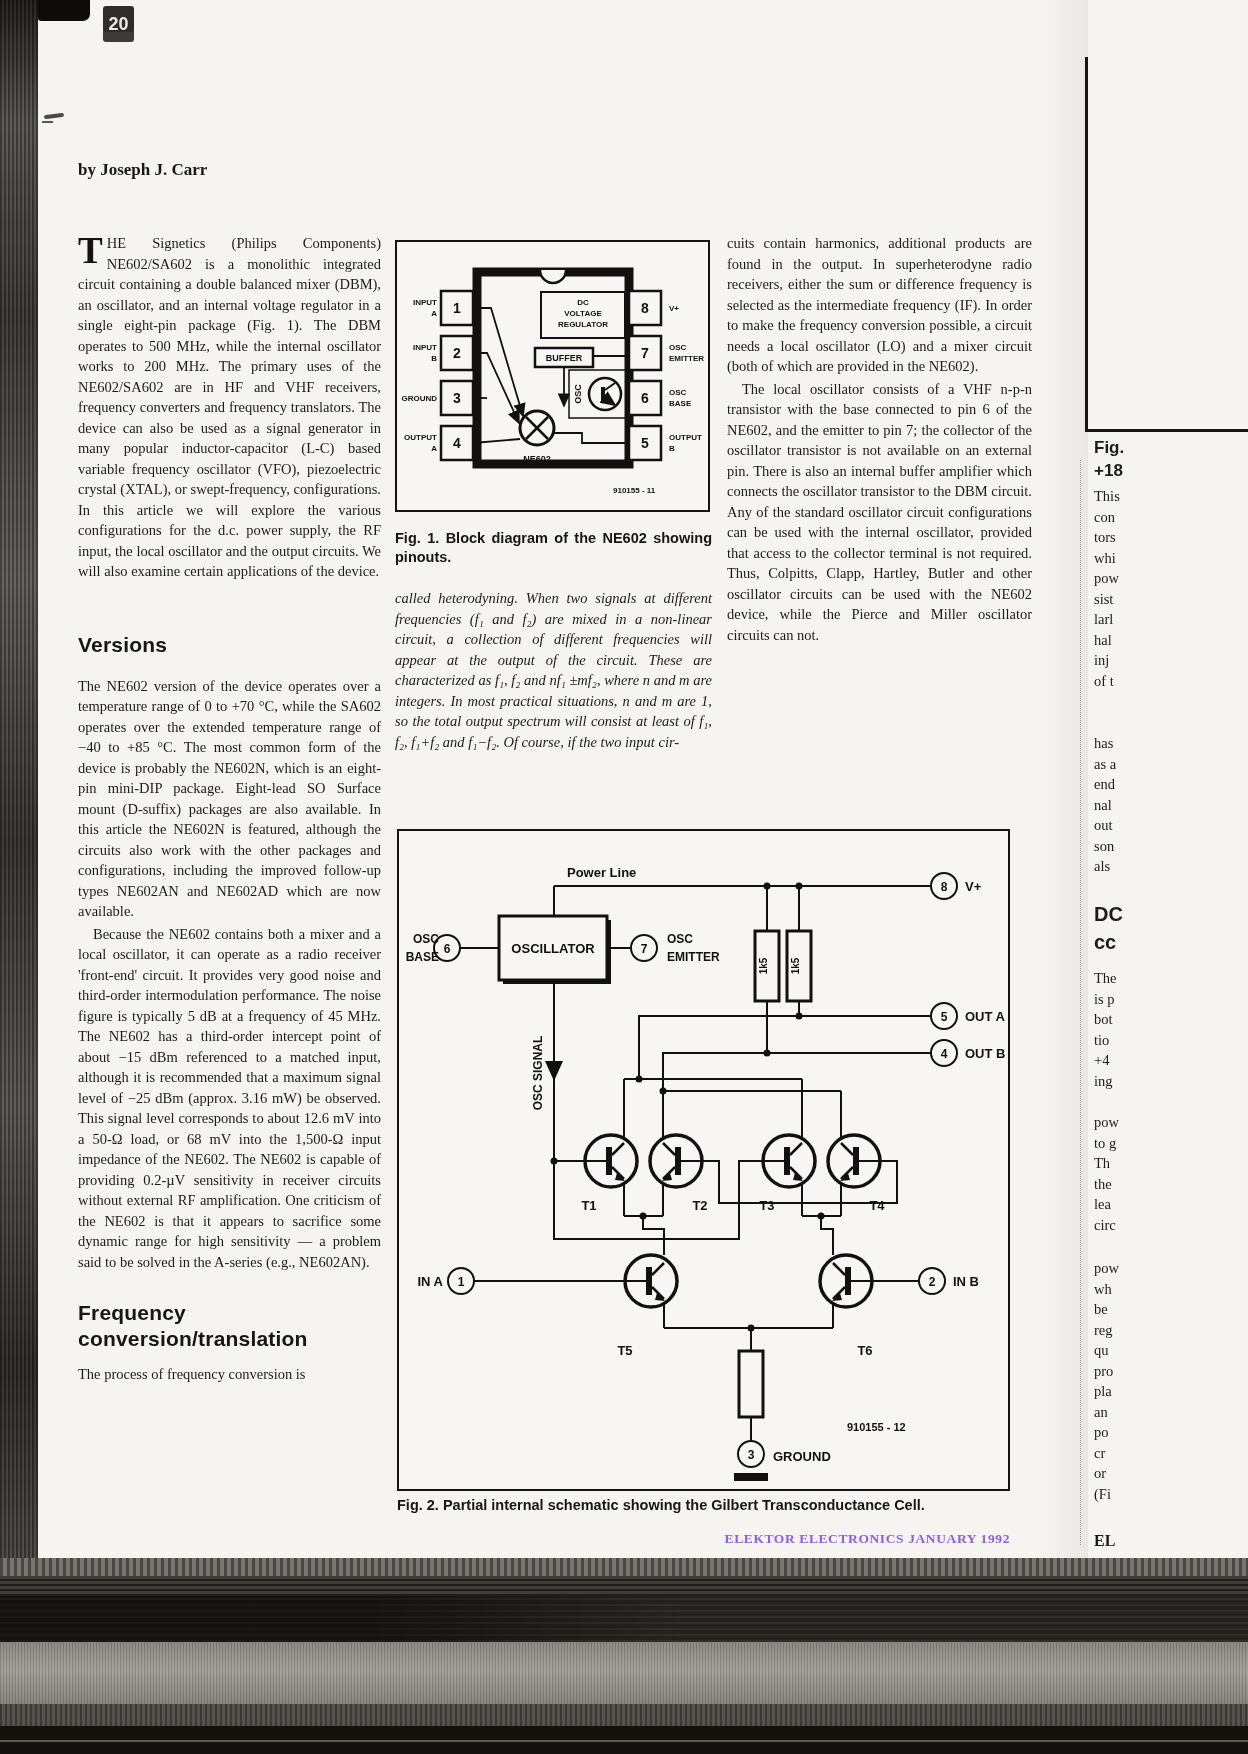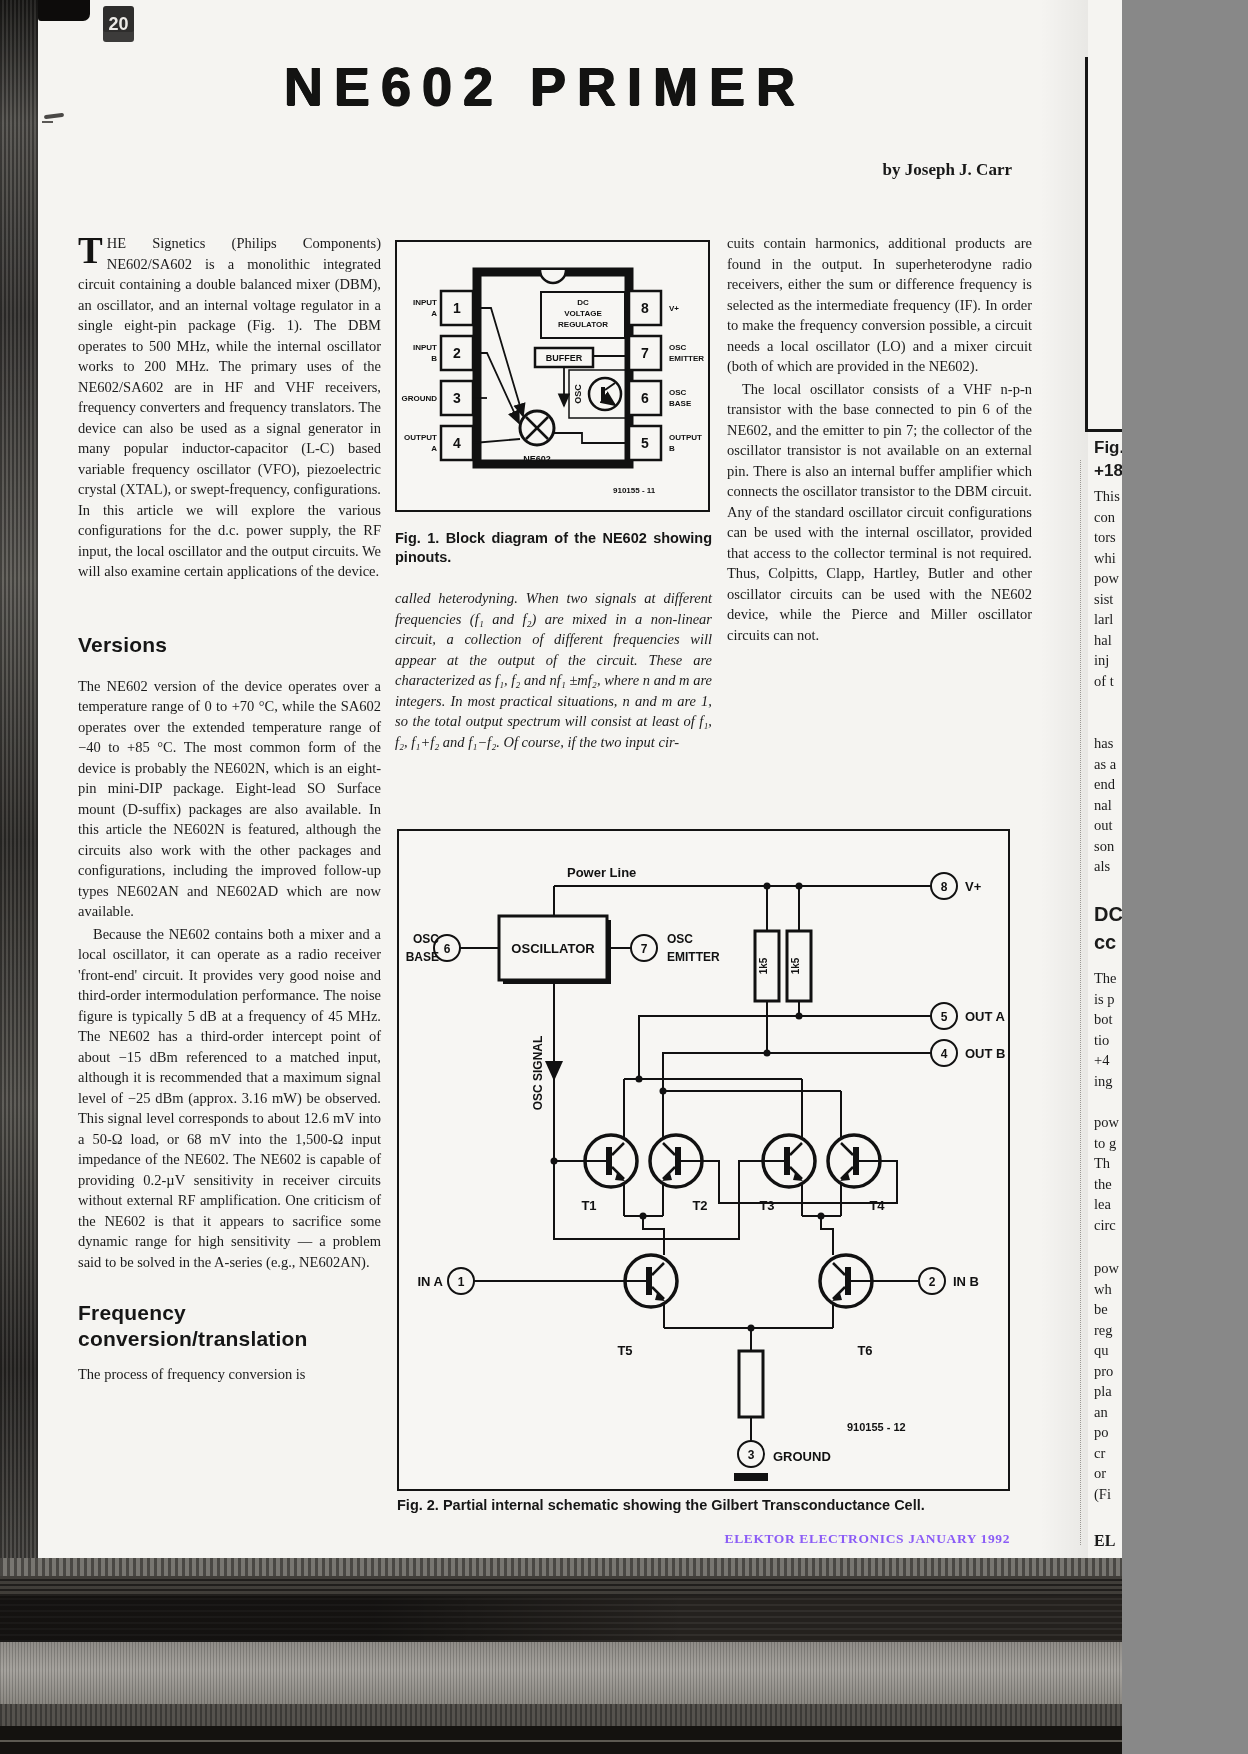--- a/index.html
+++ b/index.html
@@ -1,16 +1,16 @@
 <!DOCTYPE html>
 <html><head>
 <meta charset="utf-8">
 <style>
   html,body{margin:0;padding:0;background:#888;}
-  .page{position:relative;width:1122px;height:1754px;background:#f5f4f1;overflow:hidden;
+  .page{position:relative;width:1248px;height:1754px;background:#f5f4f1;overflow:hidden;
         font-family:"Liberation Serif","DejaVu Serif",serif;color:#1b1b1b;}
   
   .film-strip{position:absolute;left:0;top:0;width:38px;height:1754px;
     background:
       repeating-linear-gradient(90deg, rgba(0,0,0,.30) 0 2px, rgba(255,255,255,.05) 2px 4px),
       linear-gradient(180deg,#1d1c1a 0%,#565450 7%,#3a3836 18%,#605e59 33%,#34322f 48%,#585651 63%,#2b2927 78%,#4c4a46 90%,#232220 100%);}
   .corner-blob{position:absolute;left:38px;top:0;width:52px;height:21px;background:#0d0c0b;border-radius:0 0 7px 3px;}
   .page-badge{position:absolute;left:103px;top:6px;width:31px;height:36px;background:#2e2d2c;
       border-radius:3px;color:#eceae6;font-family:"Liberation Sans",sans-serif;font-weight:bold;
       font-size:18px;display:flex;align-items:center;justify-content:center;box-shadow:inset 0 -10px 0 rgba(255,255,255,.07);}
@@ -31,21 +31,21 @@
       repeating-linear-gradient(90deg, rgba(30,30,28,.22) 0 1px, rgba(0,0,0,0) 1px 3px),
       linear-gradient(180deg,#8f8c87 0%,#a6a39e 45%,#8a8781 100%);}
   .band-e{top:1704px;height:22px;background:
       repeating-linear-gradient(90deg, rgba(0,0,0,.3) 0 2px, rgba(0,0,0,0) 2px 5px),#55524d;}
   .band-f{top:1726px;height:28px;background:#14120f;}
   .band-f-line{position:absolute;left:0;top:1740px;width:1248px;height:2px;background:#6e6b62;opacity:.8;}
   
   .title{position:absolute;left:78px;top:55px;width:934px;text-align:center;
       font-family:"Liberation Sans","DejaVu Sans",sans-serif;font-weight:bold;font-size:54px;
       letter-spacing:11px;color:#131312;text-shadow:.7px 0 #131312,-.7px 0 #131312,0 .5px #131312;}
-  .byline{position:absolute;left:78px;top:160px;width:934px;text-align:right;
+  .byline{position:absolute;left:78px;top:160px;width:934px;text-align:left;
       font-weight:bold;font-size:17px;color:#181818;}
   
   .col{position:absolute;font-size:14.5px;line-height:20.5px;text-align:justify;}
   .col p{margin:0;}
   .col .indent{text-indent:15px;}
   .col1{left:78px;top:233px;width:303px;}
   .col2{left:395px;top:240px;width:317px;}
   .col3{left:727px;top:233px;width:305px;}
   .dropcap{float:left;font-size:37px;line-height:32px;font-weight:bold;padding:2px 4px 0 0;color:#131312;}
   .sec-heading{font-family:"Liberation Sans","DejaVu Sans",sans-serif;font-weight:bold;
@@ -80,21 +80,20 @@
 <div class="page">
 
   <div class="film-strip"></div>
   <div class="corner-blob"></div>
   <div class="page-badge">20</div>
   <div class="margin-mark"></div>
   <div class="margin-mark2"></div>
   <div class="gutter-shadow"></div>
   <div class="gutter-dots"></div>
 
-  <div class="title">NE602 PRIMER</div>
   <div class="byline">by Joseph J. Carr</div>
 
   <div class="col col1">
     <p><span class="dropcap">T</span><span>HE Signetics (Philips Components) NE602/SA602 is a monolithic integrated circuit containing a double balanced mixer (DBM), an oscillator, and an internal voltage regulator in a single eight-pin package (Fig. 1). The DBM operates to 500 MHz, while the internal oscillator works to 200 MHz. The primary uses of the NE602/SA602 are in HF and VHF receivers, frequency converters and frequency translators. The device can also be used as a signal generator in many popular inductor-capacitor (L-C) based variable frequency oscillator (VFO), piezoelectric crystal (XTAL), or swept-frequency, configurations. In this article we will explore the various configurations for the d.c. power supply, the RF input, the local oscillator and the output circuits. We will also examine certain applications of the device.</span></p>
     <p class="sec-heading h-versions">Versions</p>
     <p>The NE602 version of the device operates over a temperature range of 0 to +70 °C, while the SA602 operates over the extended temperature range of −40 to +85 °C. The most common form of the device is probably the NE602N, which is an eight-pin mini-DIP package. Eight-lead SO Surface mount (D-suffix) packages are also available. In this article the NE602N is featured, although the circuits also work with the other packages and configurations, including the improved follow-up types NE602AN and NE602AD which are now available.</p>
     <p class="indent p2">Because the NE602 contains both a mixer and a local oscillator, it can operate as a radio receiver 'front-end' circuit. It provides very good noise and third-order intermodulation performance. The noise figure is typically 5 dB at a frequency of 45 MHz. The NE602 has a third-order intercept point of about −15 dBm referenced to a matched input, although it is recommended that a maximum signal level of −25 dBm (approx. 3.16 mW) be observed. This signal level corresponds to about 12.6 mV into a 50-Ω load, or 68 mV into the 1,500-Ω input impedance of the NE602. The NE602 is capable of providing 0.2-µV sensitivity in receiver circuits without external RF amplification. One criticism of the NE602 is that it appears to sacrifice some dynamic range for high sensitivity — a problem said to be solved in the A-series (e.g., NE602AN).</p>
     <p class="sec-heading h-freq">Frequency conversion/translation</p>
     <p>The process of frequency conversion is</p>
   </div>

